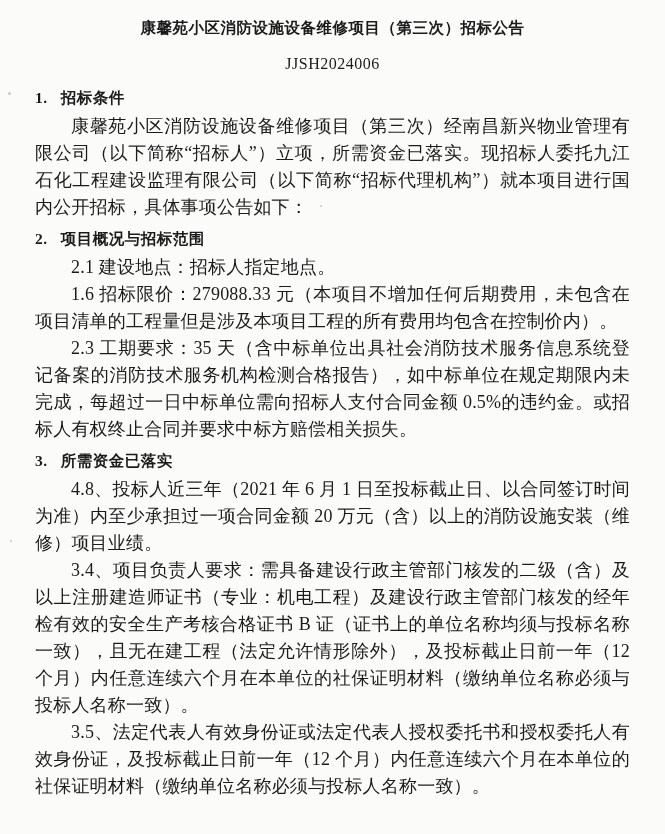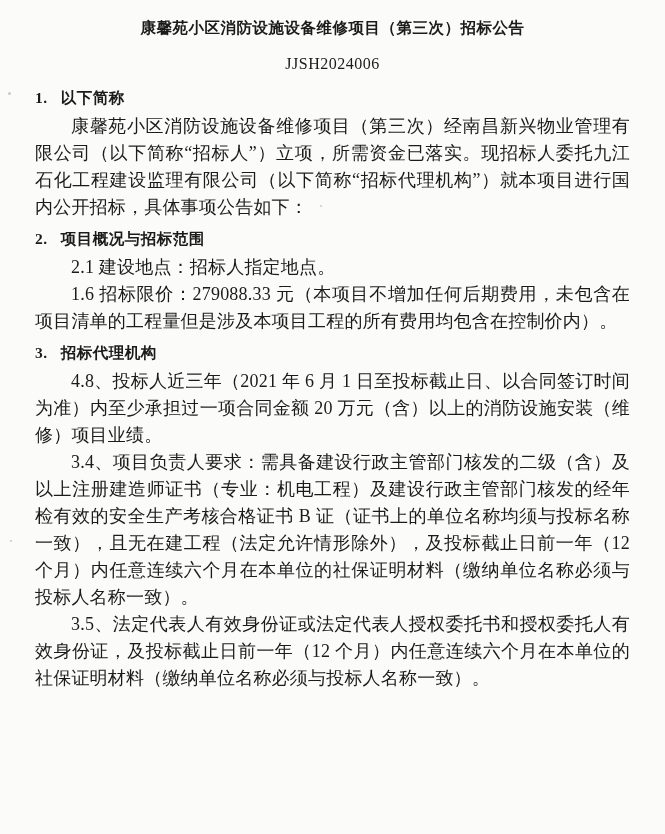--- a/index.html
+++ b/index.html
@@ -71,23 +71,24 @@
 <div class="page">
   <span class="speck s1"></span>
   <span class="speck s2"></span>
   <span class="speck s3"></span>
 
   <div class="doc-title">康馨苑小区消防设施设备维修项目（第三次）招标公告</div>
 
   <div class="doc-number">JJSH2024006</div>
 
   <div id="sections">
-      <div class="section-heading"><span class="sec-num">1.</span><span>以下简称</span></div>
+      <div class="section-heading"><span class="sec-num">1.</span><span>招标条件</span></div>
       <p class="para">康馨苑小区消防设施设备维修项目（第三次）经南昌新兴物业管理有限公司（以下简称“招标人”）立项，所需资金已落实。现招标人委托九江石化工程建设监理有限公司（以下简称“招标代理机构”）就本项目进行国内公开招标，具体事项公告如下：</p>
       <div class="section-heading"><span class="sec-num">2.</span><span>项目概况与招标范围</span></div>
       <p class="para">2.1 建设地点：招标人指定地点。</p>
       <p class="para">1.6 招标限价：279088.33 元（本项目不增加任何后期费用，未包含在项目清单的工程量但是涉及本项目工程的所有费用均包含在控制价内）。</p>
-      <div class="section-heading"><span class="sec-num">3.</span><span>招标代理机构</span></div>
+      <p class="para">2.3 工期要求：35 天（含中标单位出具社会消防技术服务信息系统登记备案的消防技术服务机构检测合格报告），如中标单位在规定期限内未完成，每超过一日中标单位需向招标人支付合同金额 0.5%的违约金。或招标人有权终止合同并要求中标方赔偿相关损失。</p>
+      <div class="section-heading"><span class="sec-num">3.</span><span>所需资金已落实</span></div>
       <p class="para">4.8、投标人近三年（2021 年 6 月 1 日至投标截止日、以合同签订时间为准）内至少承担过一项合同金额 20 万元（含）以上的消防设施安装（维修）项目业绩。</p>
       <p class="para">3.4、项目负责人要求：需具备建设行政主管部门核发的二级（含）及以上注册建造师证书（专业：机电工程）及建设行政主管部门核发的经年检有效的安全生产考核合格证书 B 证（证书上的单位名称均须与投标名称一致），且无在建工程（法定允许情形除外），及投标截止日前一年（12 个月）内任意连续六个月在本单位的社保证明材料（缴纳单位名称必须与投标人名称一致）。</p>
       <p class="para">3.5、法定代表人有效身份证或法定代表人授权委托书和授权委托人有效身份证，及投标截止日前一年（12 个月）内任意连续六个月在本单位的社保证明材料（缴纳单位名称必须与投标人名称一致）。</p>
     </div>
 </div>
 
 </body></html>

